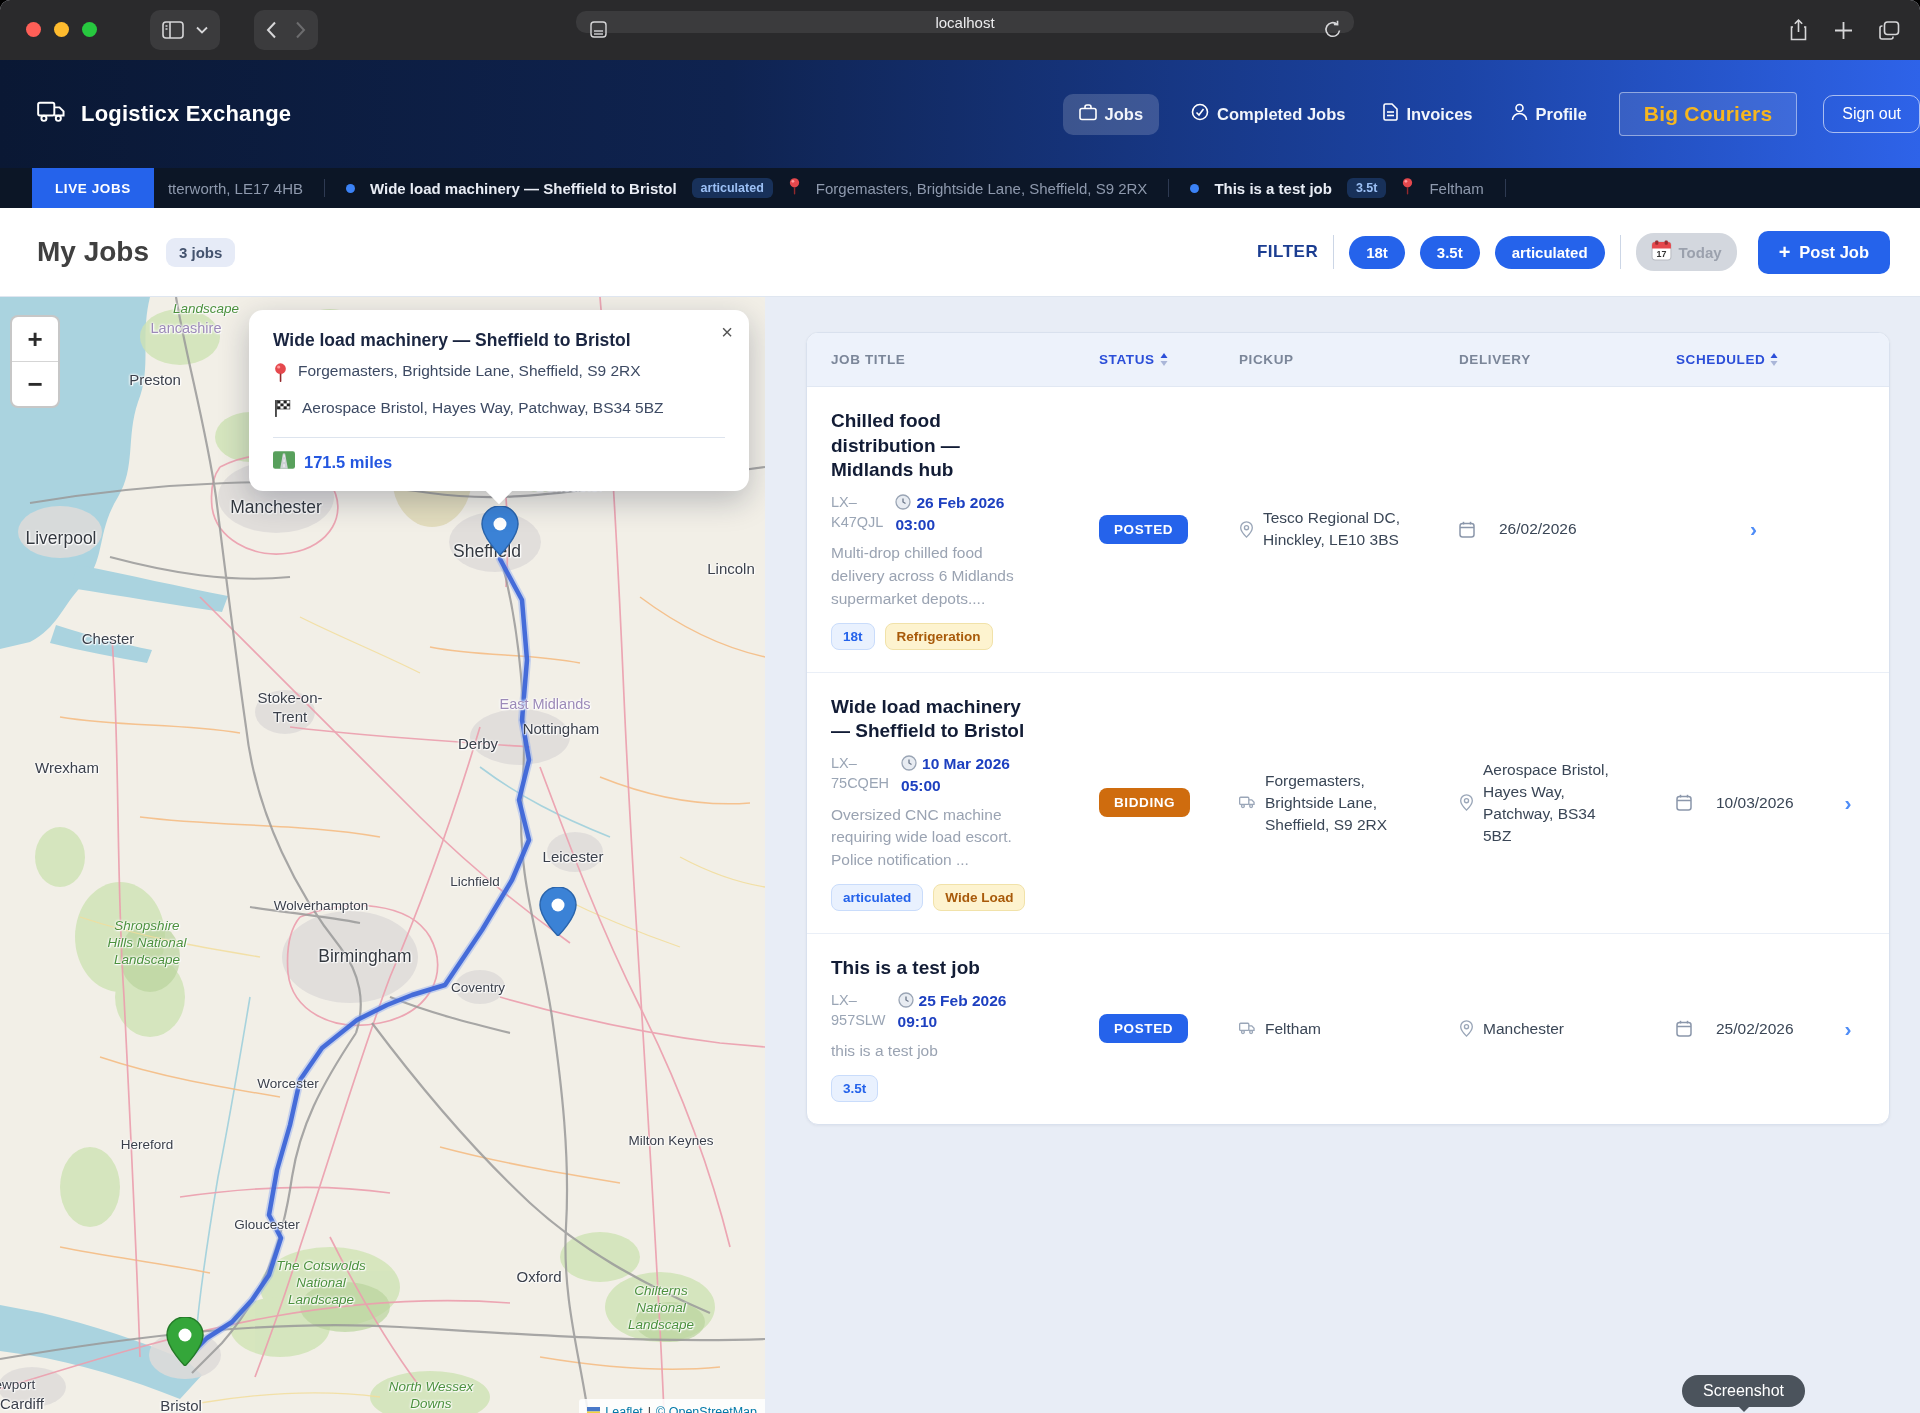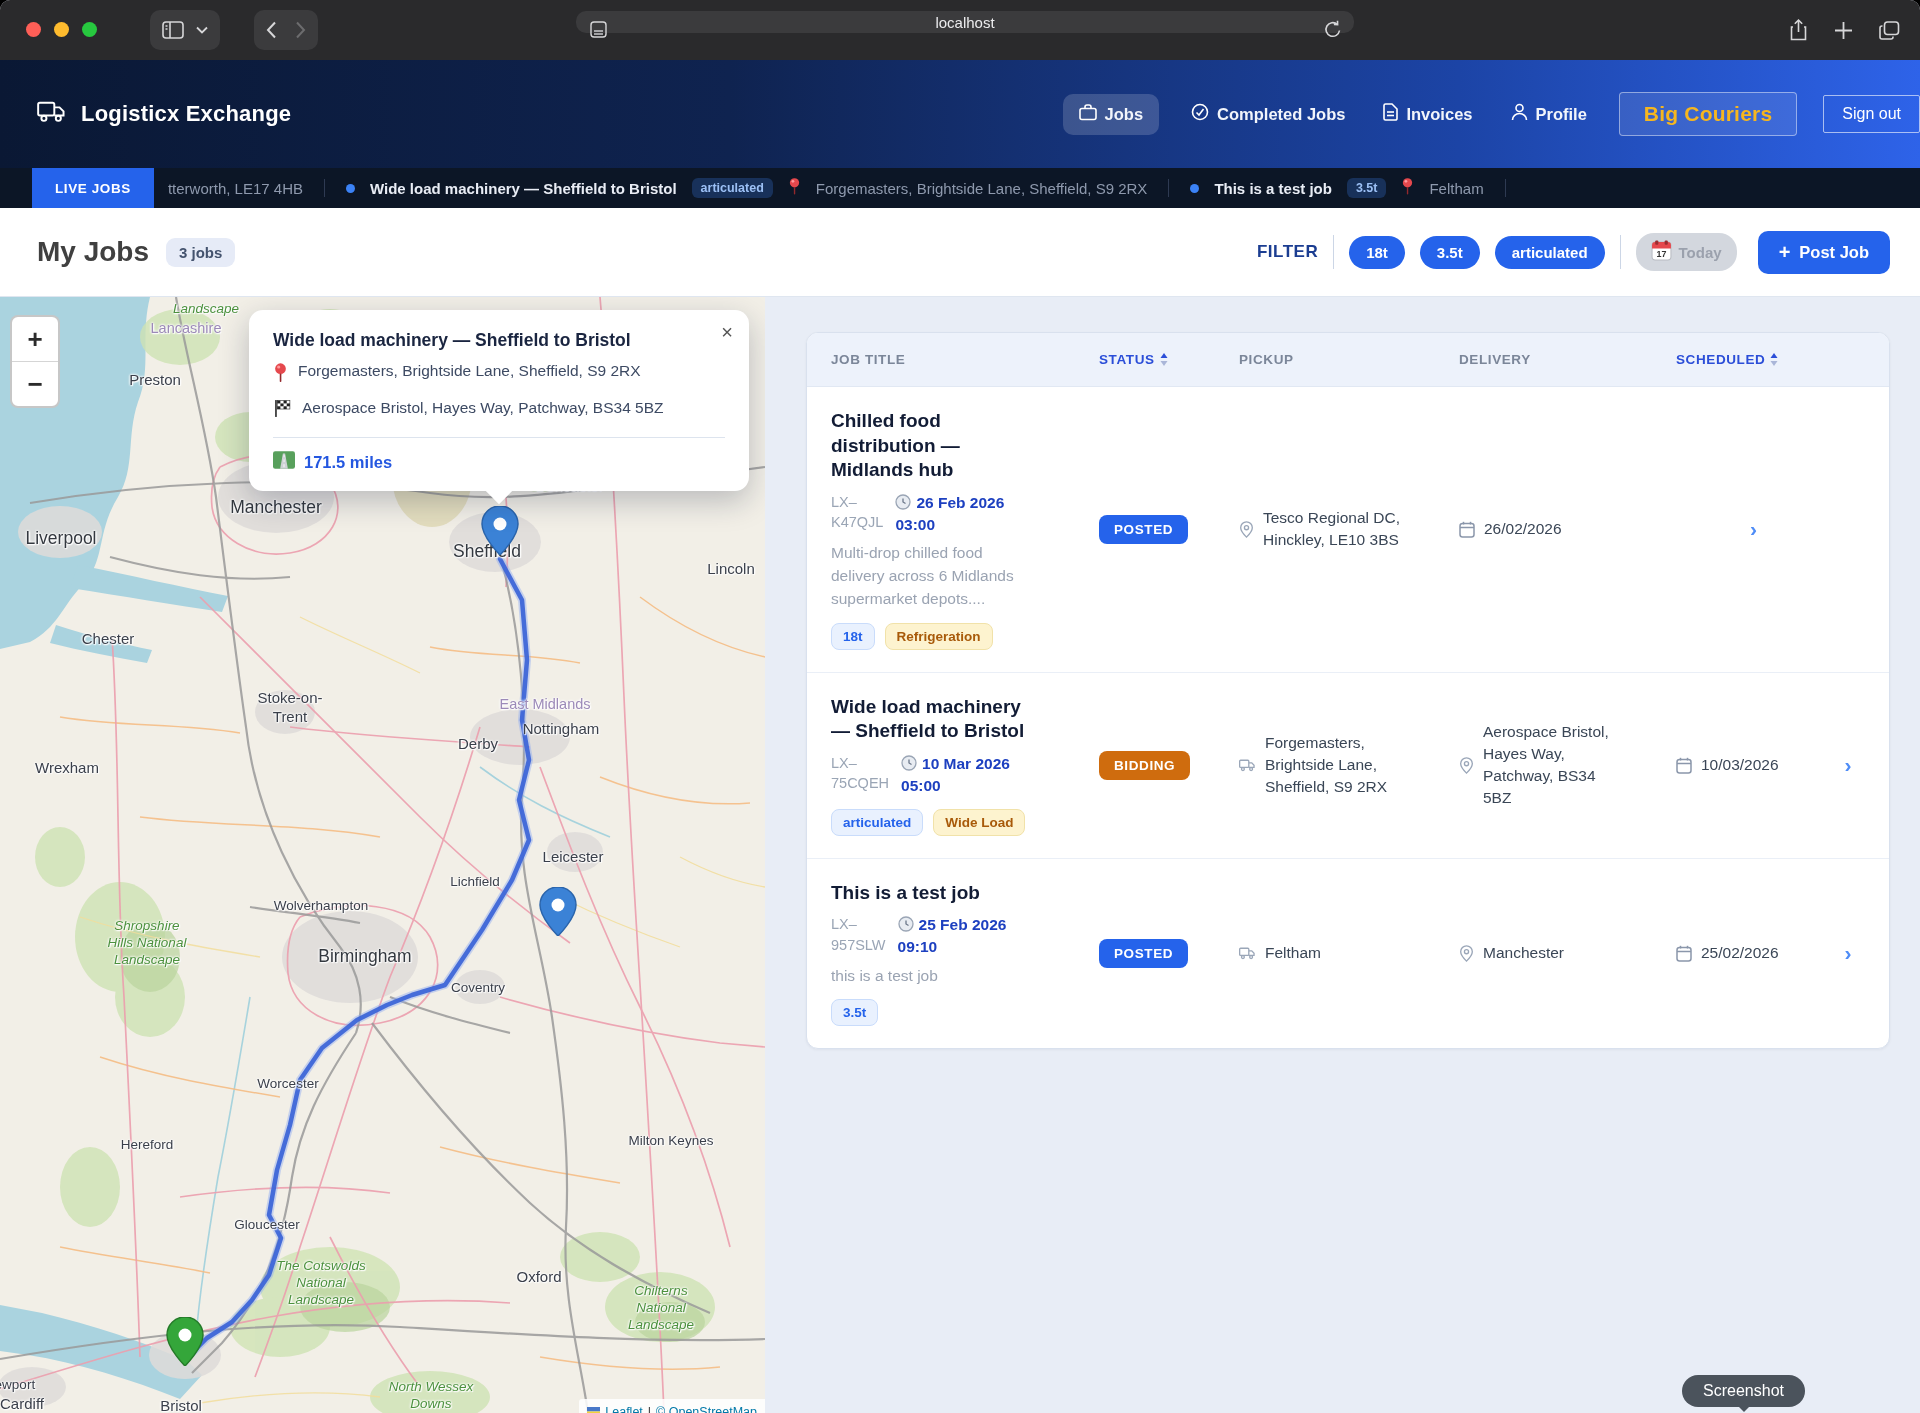--- a/index.html
+++ b/index.html
@@ -20,21 +20,21 @@
   .cicon svg{display:block}
 
   
   .nav{position:absolute;left:0;top:60px;width:1920px;height:108px;background:linear-gradient(90deg,#0a1834 0%,#0f2350 38%,#1c44a6 76%,#2e63e9 100%);display:flex;align-items:center;}
   .brand{display:flex;align-items:center;gap:14px;margin-left:37px;color:#fff;}
   .brand-name{font-size:22px;font-weight:800;letter-spacing:.2px;}
   .nav-items{margin-left:auto;display:flex;align-items:center;gap:26px;color:#f2f5fb;}
   .nav-item{display:flex;align-items:center;gap:8px;font-size:16.5px;font-weight:600;padding:10px 6px;border-radius:10px;cursor:default;}
   .nav-item.active{background:rgba(255,255,255,.17);padding:10px 16px;}
   .company-pill{border:1px solid rgba(255,255,255,.45);background:rgba(255,255,255,.10);border-radius:4px;padding:9px 24px;color:#f6b61f;font-size:21px;font-weight:800;letter-spacing:.2px;}
-  .signout{border:1px solid rgba(255,255,255,.6);border-radius:2px;padding:9px 18px;font-size:16px;color:#fff;background:transparent;}
+  .signout{border:1px solid rgba(255,255,255,.6);border-radius:10px;padding:9px 18px;font-size:16px;color:#fff;background:transparent;}
 
   
   .ticker{position:absolute;left:0;top:168px;width:1920px;height:40px;background:#0c1626;border-bottom:3px solid #2457d0;display:flex;align-items:center;overflow:hidden;padding-left:32px;}
   .live-label{height:100%;background:#2563eb;color:#fff;display:flex;align-items:center;padding:0 23px;font-size:13.5px;font-weight:800;letter-spacing:.6px;flex-shrink:0;}
   .tick-row{display:flex;align-items:center;gap:15px;margin-left:14px;white-space:nowrap;font-size:15px;}
   .t-addr{color:#8e99ad}
   .t-title{color:#e9edf5;font-weight:600}
   .t-dot{width:9px;height:9px;border-radius:50%;background:#3b82f6;flex-shrink:0}
   .t-div{width:1px;height:18px;background:#2e3a52;margin:0 6px;flex-shrink:0}
   .t-badge{background:rgba(59,130,246,.25);color:#9cc0f5;font-size:12.5px;font-weight:700;border-radius:6px;padding:3px 9px;}
@@ -96,21 +96,21 @@
   .tags{display:flex;gap:10px;margin-top:12px;flex-wrap:wrap;}
   .tag{font-size:13.5px;font-weight:700;padding:5px 11px;border-radius:8px;}
   .tag.blue{background:#e9f1fe;border:1px solid #c9dcfb;color:#2563eb;}
   .tag.amber{background:#fdf3cf;border:1px solid #f1e2a9;color:#a85a0a;}
   .status-pill{display:inline-block;color:#fff;font-size:13.5px;font-weight:800;letter-spacing:.6px;border-radius:8px;padding:7px 15px;}
   .status-pill.posted{background:#2563eb;}
   .status-pill.bidding{background:#cf6c0e;}
   .loc-cell{display:flex;align-items:center;gap:9px;color:#3a4656;font-size:15.5px;line-height:1.42;}
   .loc-cell .txt{width:140px;}
   .loc-cell svg{flex-shrink:0;}
-  .sched-cell{display:flex;align-items:center;gap:9px;color:#3a4656;font-size:15.5px;}
+  .sched-cell{display:flex;align-items:center;gap:24px;color:#3a4656;font-size:15.5px;}
   .chev{color:#4f8df7;font-size:21px;font-weight:700;justify-self:center;}
 
   
   .shot{position:absolute;right:115px;bottom:6px;background:#4b535c;color:#fff;font-size:16px;border-radius:17px;padding:7px 21px;}
   .shot::after{content:"";position:absolute;left:50%;bottom:-14px;margin-left:-9px;border:9px solid transparent;border-top-color:#4b535c;}
 </style>
 </head>
 <body>
 
 <div class="stage">
@@ -575,20 +575,21 @@
             <div class="jtitle">Wide load machinery — Sheffield to Bristol</div>
             <div class="meta">
               <span class="ref">LX–
 75CQEH</span>
               <span class="dt"><svg width="16" height="16" viewBox="0 0 16 16">
                     <circle cx="8" cy="8" r="7" fill="#e8ecf2" stroke="#9aa5b5" stroke-width="1.3"></circle>
                     <path d="M8 4.5 V8 L10.5 9.5" stroke="#6b7789" stroke-width="1.3" fill="none"></path>
                   </svg><span class="dtx">10 Mar 2026
 05:00</span></span>
             </div>
+            <div class="desc">Oversized CNC machine requiring wide load escort. Police notification ...</div>
             <div class="tags">
               <span class="tag blue">articulated</span>
               <span class="tag amber">Wide Load</span>
             </div>
           </div>
           <div><span class="status-pill bidding">BIDDING</span></div>
           <div class="loc-cell">
               <svg width="17" height="15" viewBox="0 0 26 22" fill="none" stroke="#9aa6b8" stroke-width="2">
                 <rect x="1" y="3" width="14" height="11" rx="1.5"></rect>
                 <path d="M15 7 h4.5 l3.5 3.5 V14 h-8"></path>

